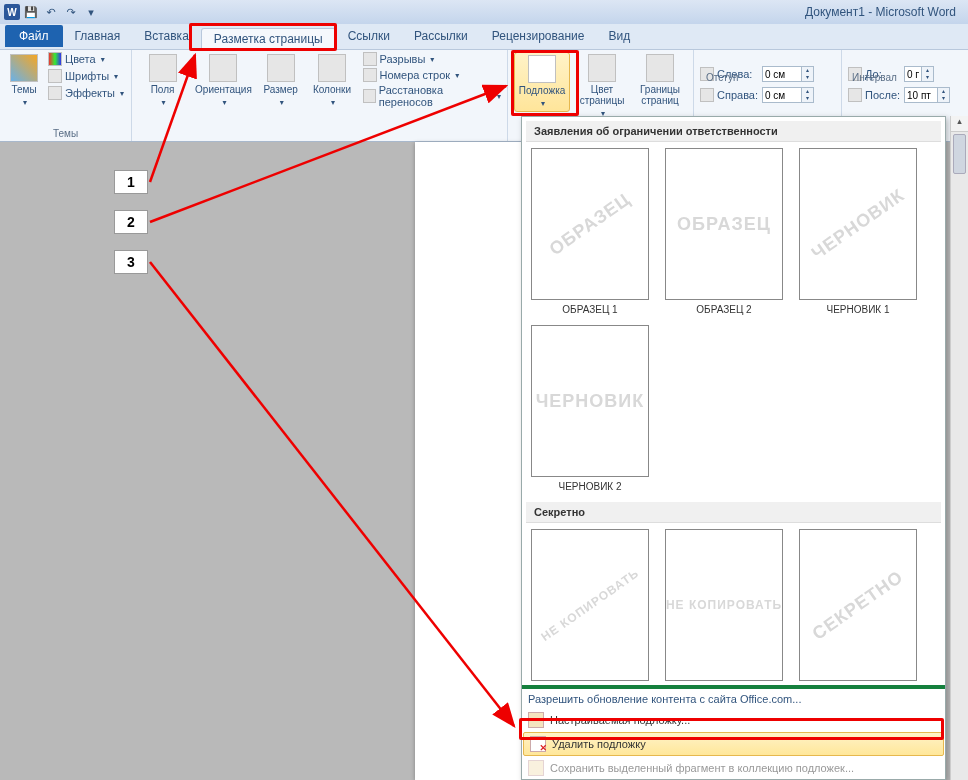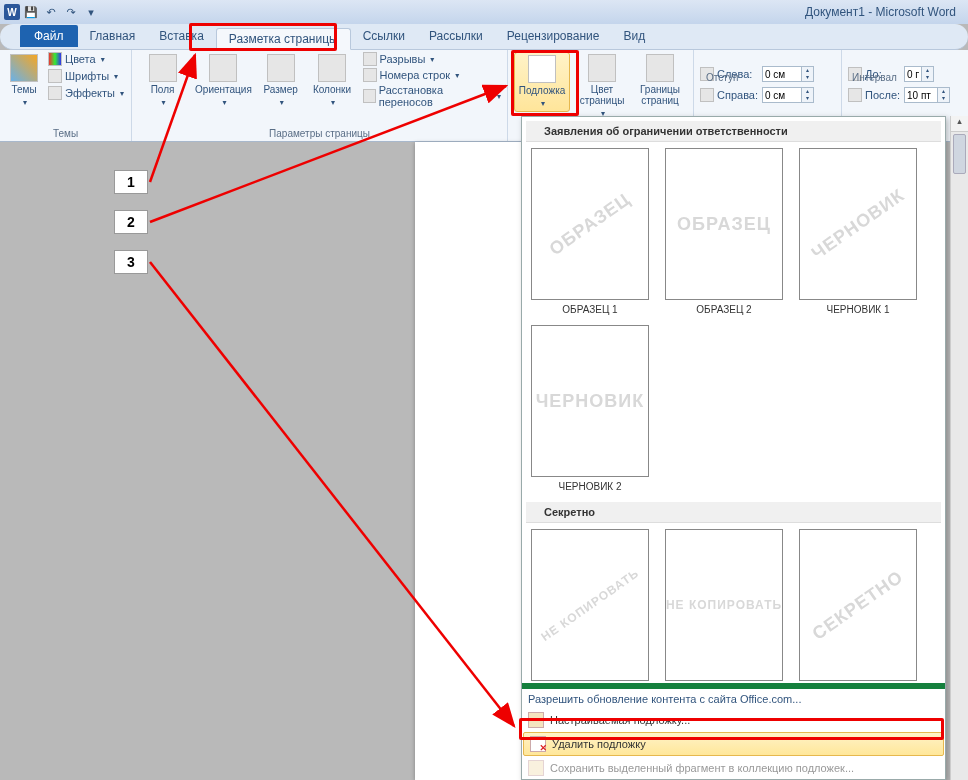--- a/index.html
+++ b/index.html
@@ -5,21 +5,21 @@
 * { margin: 0; padding: 0; box-sizing: border-box; font-family: "Segoe UI", Tahoma, sans-serif; }
 body { width: 968px; height: 780px; background: #b9b9b9; overflow: hidden; position: relative; }
 
 .titlebar { height: 24px; background: linear-gradient(#dce6f4, #c4d5ec); display: flex; align-items: center; font-size: 11px; color: #444; padding: 0 4px; }
 .titlebar .qat { display: flex; align-items: center; gap: 2px; }
 .qat-btn { width: 18px; height: 18px; display: flex; align-items: center; justify-content: center; font-size: 11px; color: #31547d; }
 .wordicon { width: 16px; height: 16px; background: #2b579a; color: #fff; font-size: 10px; font-weight: bold; display: flex; align-items: center; justify-content: center; border-radius: 2px; }
 .titlebar .title-center { flex: 1; text-align: center; color: #5a5a5a; }
 .titlebar .title-right { color: #31547d; font-size: 12px; padding-right: 8px; }
 
-.tabrow { height: 26px; background: #dfe9f5; display: flex; align-items: flex-end; padding-left: 18px; border-bottom: 1px solid #b8c8dc; border-radius: 13px; }
+.tabrow { height: 26px; background: #dfe9f5; display: flex; align-items: flex-end; padding-left: 3px; border-bottom: 1px solid #b8c8dc; }
 .filebtn { background: #1e63b0; color: #fff; height: 22px; padding: 0 14px; font-size: 12px; display: flex; align-items: center; margin-left: 2px; margin-bottom: 2px; border-radius: 2px 2px 0 0; }
 .tab { height: 22px; padding: 0 12px; font-size: 12px; color: #31547d; display: flex; align-items: center; margin-bottom: 2px; cursor: default; }
 .tab.active { background: #f5f8fc; border: 1px solid #b8c8dc; border-bottom: 1px solid #f5f8fc; border-radius: 3px 3px 0 0; margin-bottom: -1px; }
 
 .ribbon { height: 92px; background: #f2f6fb; display: flex; border-bottom: 1px solid #a8b8cc; font-size: 11px; color: #31547d; }
 .group { border-right: 1px solid #cdd9e8; padding: 2px 6px 0 6px; display: flex; flex-direction: column; justify-content: space-between; }
 .group-label { text-align: center; font-size: 10px; color: #5a6e86; padding-bottom: 2px; }
 .group-body { flex: 1; display: flex; align-items: flex-start; gap: 6px; }
 .vbtn { display: flex; flex-direction: column; align-items: center; gap: 2px; padding: 2px 2px; width: 52px; text-align: center; font-size: 10px; line-height: 11px; }
 .vbtn .ic { width: 28px; height: 28px; background: #e6e6e6; border: 1px solid #c0c0c0; }
@@ -31,27 +31,27 @@
 .spin .updn { width: 12px; height: 16px; border: 1px solid #abc; border-left: none; background: #eef3f9; display: flex; flex-direction: column; }
 .updn div { flex: 1; font-size: 6px; text-align: center; line-height: 7px; color: #31547d; }
 
 .docarea { position: absolute; top: 142px; left: 0; right: 0; bottom: 0; background: #b9b9b9; }
 .page { position: absolute; left: 415px; top: 0; width: 110px; height: 638px; background: #fff; box-shadow: 0 1px 4px rgba(0,0,0,.3); }
 
 .annot { position: absolute; background: #fff; border: 1px solid #999; width: 34px; height: 24px; display: flex; align-items: center; justify-content: center; font-size: 14px; font-weight: bold; }
 
 .gallery { position: absolute; top: 116px; left: 521px; width: 425px; bottom: 0; background: #fff; border: 1px solid #9aa; box-shadow: 2px 2px 6px rgba(0,0,0,.25); display: flex; flex-direction: column; font-size: 11px; }
 .gal-scroll { overflow-y: auto; flex: 1; padding: 4px 4px 0 4px; }
-.gal-head { font-weight: bold; color: #333; padding: 4px 18px; background: #f0f0f0; border-bottom: 1px solid #ddd; margin-bottom: 4px; }
+.gal-head { font-weight: bold; color: #333; padding: 4px 8px; background: #f0f0f0; border-bottom: 1px solid #ddd; margin-bottom: 4px; }
 .gal-grid { display: flex; flex-wrap: wrap; gap: 10px; padding: 2px 2px 10px 2px; }
 .gal-item { width: 124px; text-align: center; font-size: 10px; color: #333; }
 .thumb { width: 118px; height: 152px; background: #fff; border: 1px solid #888; margin: 0 auto 4px auto; display: flex; align-items: center; justify-content: center; }
 .wm { font-size: 18px; color: #d8d8d8; transform: rotate(-35deg); font-weight: 600; letter-spacing: 1px; white-space: nowrap; }
 .wm.h { transform: none; }
-.gal-footer { border-top: 6px solid #15803d; }
+.gal-footer { border-top: 4px solid #15803d; }
 .gal-link { padding: 4px 6px; color: #31547d; font-size: 11px; }
 .gal-mi { display: flex; align-items: center; gap: 6px; padding: 3px 6px; color: #333; font-size: 11px; }
 .gal-mi .mic { width: 16px; height: 16px; background: #f4e4bf; border: 1px solid #caa; }
 .gal-mi.hl { background: linear-gradient(#fff3c8, #ffe79a); border: 1px solid #e6b84e; border-radius: 2px; margin: 1px; }
 .gal-mi.dis { color: #999; }
 
 .redbox { position: absolute; border: 3px solid #e00; border-radius: 2px; pointer-events: none; }
 svg.arrows { position: absolute; top: 0; left: 0; pointer-events: none; }
 
 .scrollbar { position: absolute; right: 0; top: 116px; width: 18px; bottom: 0; background: #e9e9e9; border-left: 1px solid #ccc; }
@@ -149,21 +149,20 @@
             <span>Номера строк</span>
             <span class="dd">▾</span>
           </div>
         <div class="smallrow">
             <div class="smallic"></div>
             <span>Расстановка переносов</span>
             <span class="dd">▾</span>
           </div>
       </div>
     </div>
-    <div class="group-label">Параметры страницы</div>
   </div>
 
   <div class="group" style="width:186px;border-right:1px solid #cdd9e8">
     <div class="group-body">
       <div class="vbtn hl-btn" style="width:56px">
           <div class="ic" style="background:#fff"></div>
           <span>Подложка</span>
           <span class="dd">▾</span>
         </div>
       <div class="vbtn">

